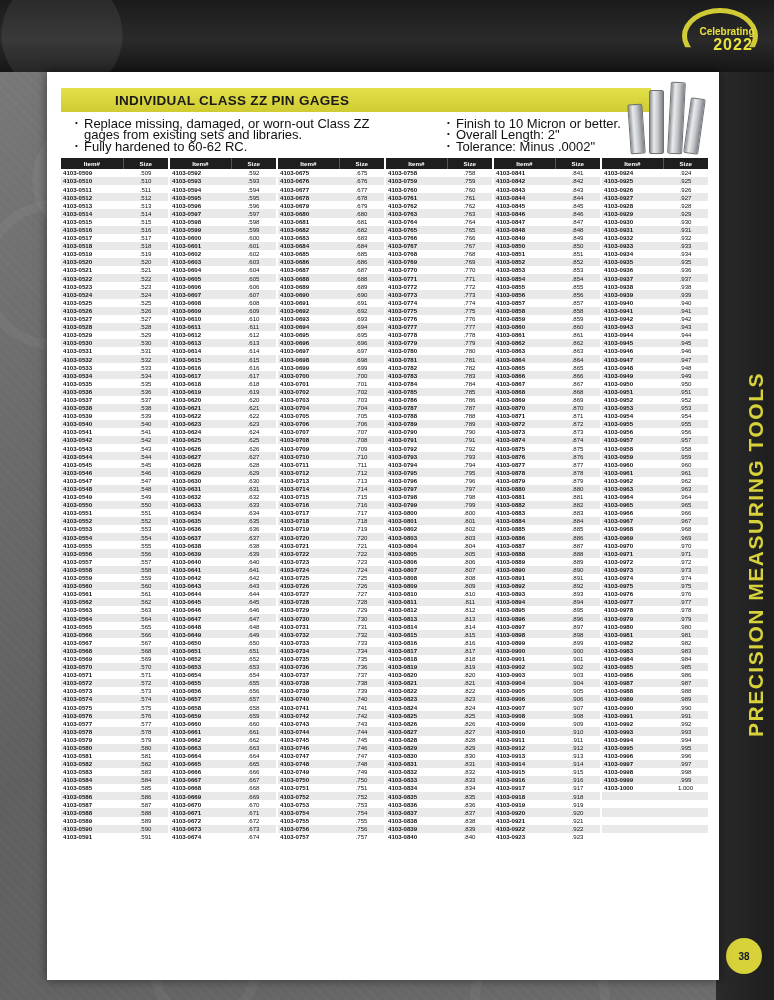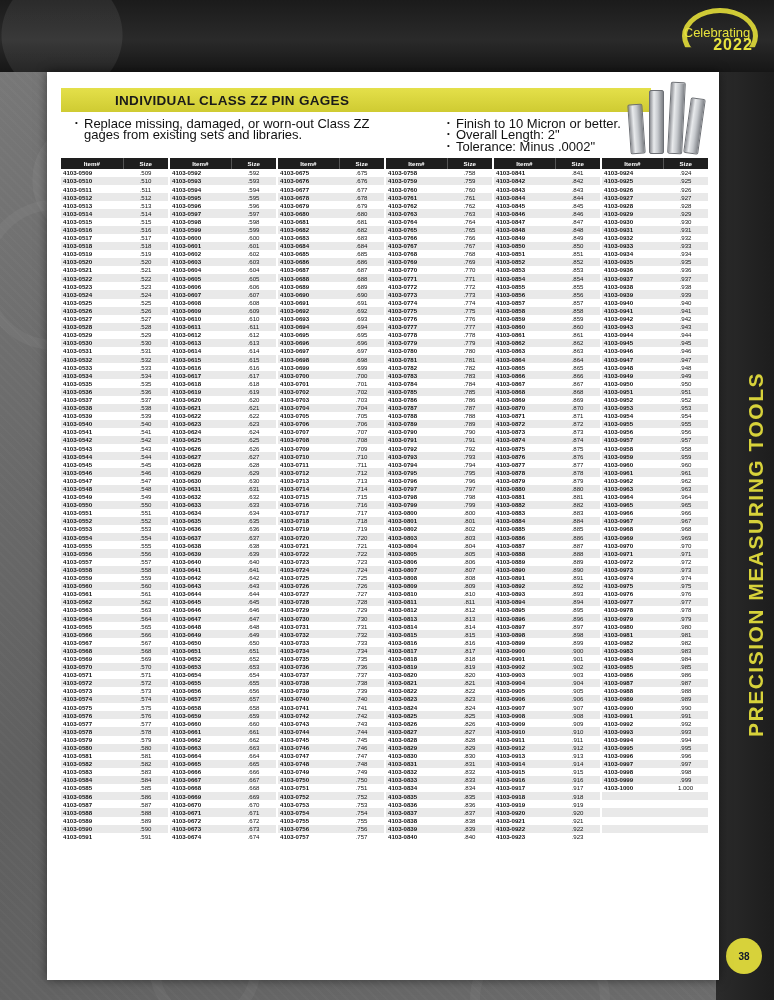--- a/index.html
+++ b/index.html
@@ -43,21 +43,21 @@
   .celebrate{
     position:absolute;right:14px;top:6px;width:86px;height:62px;
     color:#d9d438;font-size:8px;text-align:center;line-height:1.1;
   }
   .celebrate .ring{
     position:absolute;left:8px;top:2px;width:66px;height:46px;
     border:5px solid #d9d438;border-radius:50%;
     clip-path:polygon(0 0,100% 0,100% 70%,0 70%);
     opacity:.95;
   }
-  .celebrate .c-text{position:absolute;left:0;top:20px;width:86px;color:#e7e23d;font-size:13px;}
+  .celebrate .c-text{position:absolute;left:10px;top:20px;width:86px;color:#e7e23d;font-size:10px;font-weight:bold;}
   .celebrate .c-year{position:absolute;left:16px;top:30px;width:86px;color:#e7e23d;font-size:16px;font-weight:bold;letter-spacing:1px;}
 
   
   .right-rail{
     position:absolute;right:0;top:72px;width:58px;height:928px;
     background:linear-gradient(90deg,#2b2b2b 0%,#1d1d1d 100%);
   }
   .rail-text{
     position:absolute;right:6px;top:300px;
     writing-mode:vertical-rl;transform:rotate(180deg);
@@ -180,20 +180,21 @@
   <div class="pins">
     <div class="pin p1"></div>
     <div class="pin p2"></div>
     <div class="pin p3"></div>
     <div class="pin p4"></div>
   </div>
 
   <div class="bullets">
     <div class="bcol left">
       <div class="bline">Replace missing, damaged, or worn-out Class ZZ gages from existing sets and libraries.</div>
+      <div class="bline">Fully hardened to 60-62 RC.</div>
     </div>
     <div class="bcol right">
       <div class="bline">Finish to 10 Micron or better.</div>
       <div class="bline">Overall Length: 2"</div>
       <div class="bline">Tolerance: Minus .0002"</div>
     </div>
   </div>
 
   <div class="table-wrap">
     <table class="pins-table">

